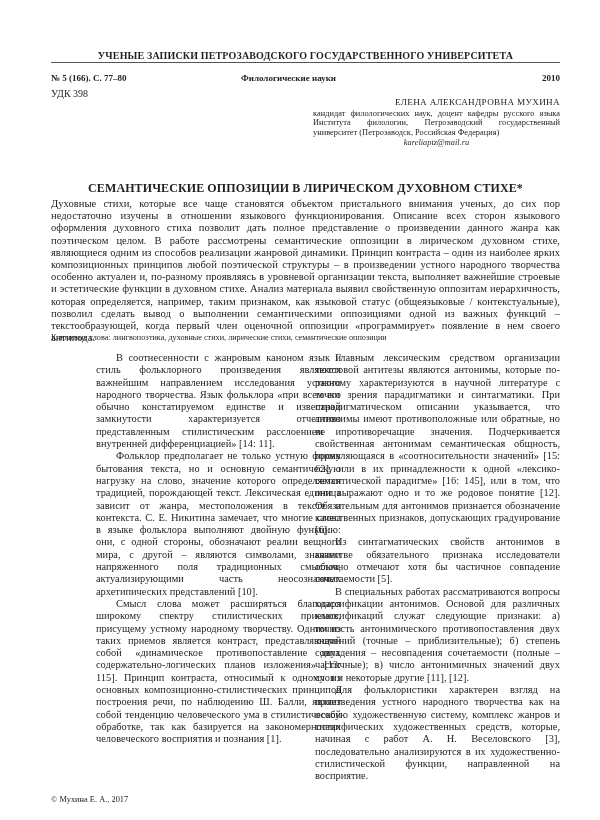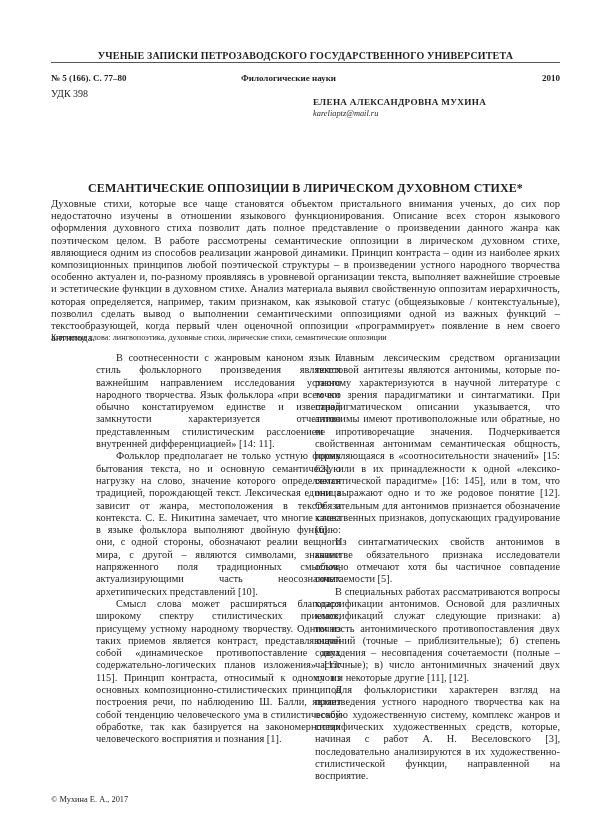--- a/index.html
+++ b/index.html
@@ -8,23 +8,23 @@
   .page { position: absolute; left: 51px; top: 0; width: 509px; }
   .journal { position: absolute; top: 50px; left: 0; width: 509px; text-align: center;
              font-weight: bold; font-size: 10px; letter-spacing: 0.15px; }
   .rule { position: absolute; top: 62px; left: 0; width: 509px; height: 1px; background: #555; }
   .meta-row { position: absolute; top: 73px; left: 0; width: 509px; font-weight: bold; font-size: 9px; }
   .meta-row .left { position: absolute; left: 0; }
   .meta-row .center { position: absolute; left: 190px; }
   .meta-row .right { position: absolute; right: 0; }
   .udk { position: absolute; top: 88px; left: 0; font-size: 10px; }
   .author { position: absolute; top: 98px; left: 262px; width: 247px; font-size: 8.4px; line-height: 9.7px; }
-  .author .name { font-weight: bold; font-size: 9.2px; letter-spacing: 0.3px; margin-bottom: 1px; }
+  .author .name { text-align: right; font-weight: normal; font-size: 9.2px; letter-spacing: 0.3px; margin-bottom: 1px; }
   .author .affil { text-align: justify; }
-  .author .email { font-style: italic; }
+  .author .email { font-style: italic; text-align: center; }
   .title { position: absolute; top: 181px; left: 0; width: 509px; text-align: center;
            font-weight: bold; font-size: 12px; letter-spacing: 0.1px; }
   .abstract { position: absolute; top: 198px; left: 0; width: 509px; text-align: justify;
               font-size: 10.6px; line-height: 12.2px; }
   .keywords { position: absolute; top: 333px; left: 0; width: 509px; font-size: 8.2px; }
   .col { position: absolute; top: 352px; width: 245px; text-align: justify;
          font-size: 10.4px; line-height: 12.3px; }
   .col p { margin: 0; text-indent: 20px; }
   .col.left { left: 5px; margin-left: 40px; }
   .col.right { left: 264px; top: 352px; }
@@ -38,20 +38,21 @@
   <div class="rule"></div>
   <div class="meta-row">
     <span class="left">№ 5 (166). С. 77–80</span>
     <span class="center">Филологические науки</span>
     <span class="right">2010</span>
   </div>
   <div class="udk">УДК 398</div>
 
   <div class="author">
     <div class="name">ЕЛЕНА АЛЕКСАНДРОВНА МУХИНА</div>
+    <div class="affil">кандидат филологических наук, доцент кафедры русского языка Института филологии, Петрозаводский государственный университет (Петрозаводск, Российская Федерация)</div>
     <div class="email">kareliaptz@mail.ru</div>
   </div>
 
   <div class="title">СЕМАНТИЧЕСКИЕ ОППОЗИЦИИ В ЛИРИЧЕСКОМ ДУХОВНОМ СТИХЕ*</div>
   <div class="abstract">Духовные стихи, которые все чаще становятся объектом пристального внимания ученых, до сих пор недостаточно изучены в отношении языкового функционирования. Описание всех сторон языкового оформления духовного стиха позволит дать полное представление о произведении данного жанра как поэтическом целом. В работе рассмотрены семантические оппозиции в лирическом духовном стихе, являющиеся одним из способов реализации жанровой динамики. Принцип контраста – один из наиболее ярких композиционных принципов любой поэтической структуры – в произведении устного народного творчества особенно актуален и, по-разному проявляясь в уровневой организации текста, выполняет важнейшие строевые и эстетические функции в духовном стихе. Анализ материала выявил свойственную оппозитам иерархичность, которая определяется, например, таким признаком, как языковой статус (общеязыковые / контекстуальные), позволил сделать вывод о выполнении семантическими оппозициями одной из важных функций – текстообразующей, когда первый член оценочной оппозиции «программирует» появление в нем своего антипода.</div>
   <div class="keywords">Ключевые слова: лингвопоэтика, духовные стихи, лирические стихи, семантические оппозиции</div>
 
   <div class="col left">
     <p>В соотнесенности с жанровым каноном язык и стиль фольклорного произведения являются важнейшим направлением исследования устного народного творчества. Язык фольклора «при всем его обычно констатируемом единстве и известной замкнутости характеризуется отчетливо представленным стилистическим расслоением и внутренней дифференциацией» [14: 11].</p>
     <p>Фольклор предполагает не только устную форму бытования текста, но и основную семантическую нагрузку на слово, значение которого определяется традицией, порождающей текст. Лексическая единица зависит от жанра, местоположения в тексте и контекста. С. Е. Никитина замечает, что многие слова в языке фольклора выполняют двойную функцию: они, с одной стороны, обозначают реалии вещного мира, с другой – являются символами, знаками напряженного поля традиционных смыслов, актуализирующими часть неосознанных архетипических представлений [10].</p>

